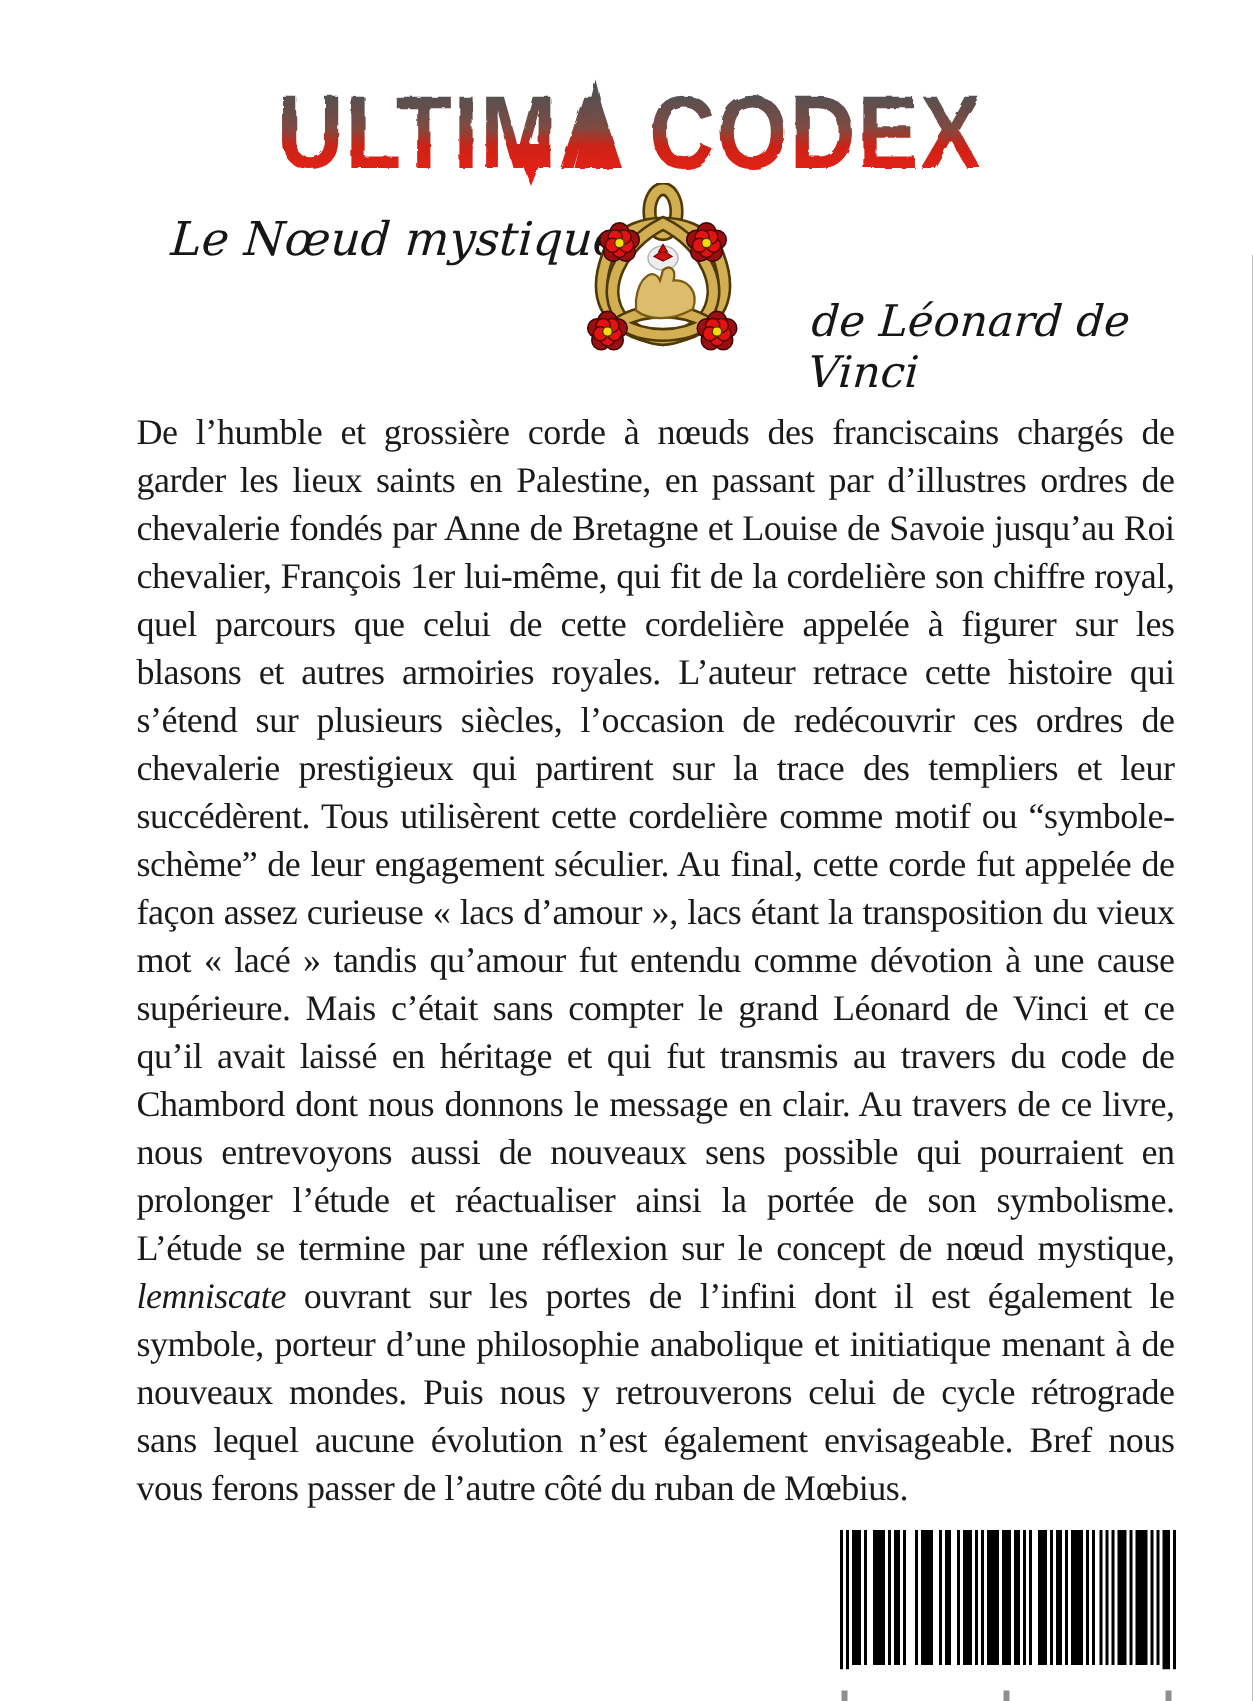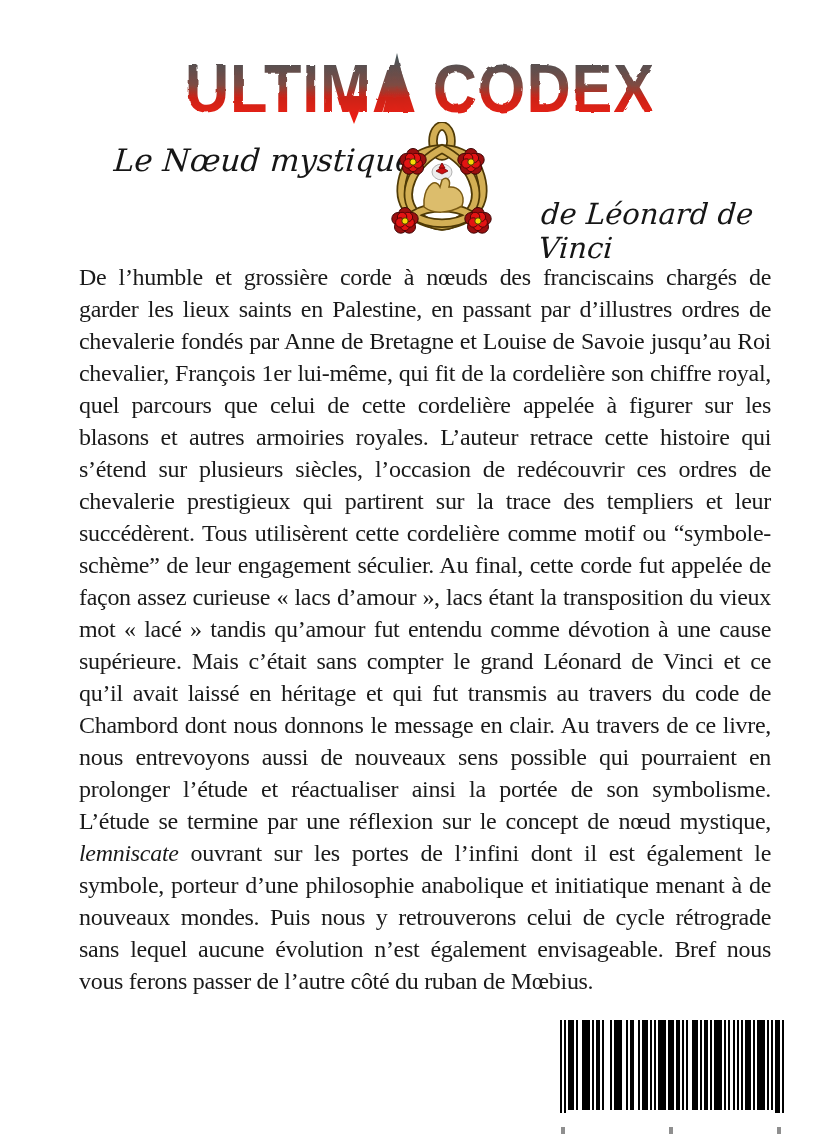--- a/index.html
+++ b/index.html
@@ -40,21 +40,21 @@
   
   .body-text{
     position:absolute;
     left:75px;top:257px;width:692px;
     font-size:24px;
     line-height:32px;
     letter-spacing:-0.3px;
     color:#1a1a1a;
     text-align:justify;
     text-align-last:left;
-    margin:4px;
+    margin:16px;
   }
   .body-text i{font-family:"Liberation Serif", serif;}
   
   .barcode-svg{position:absolute;left:560px;top:1020px;width:226px;height:93px;}
   .digit-remnant{
     position:absolute;top:1127px;width:4px;height:7px;
     background:#8f8f8f;
   }
   .remnant-1{left:561px;}
   .remnant-2{left:669px;}

